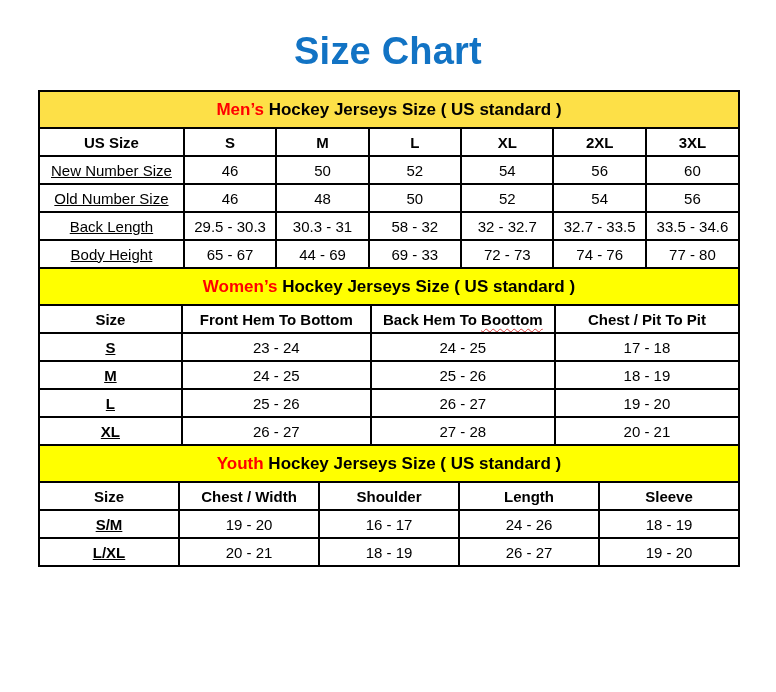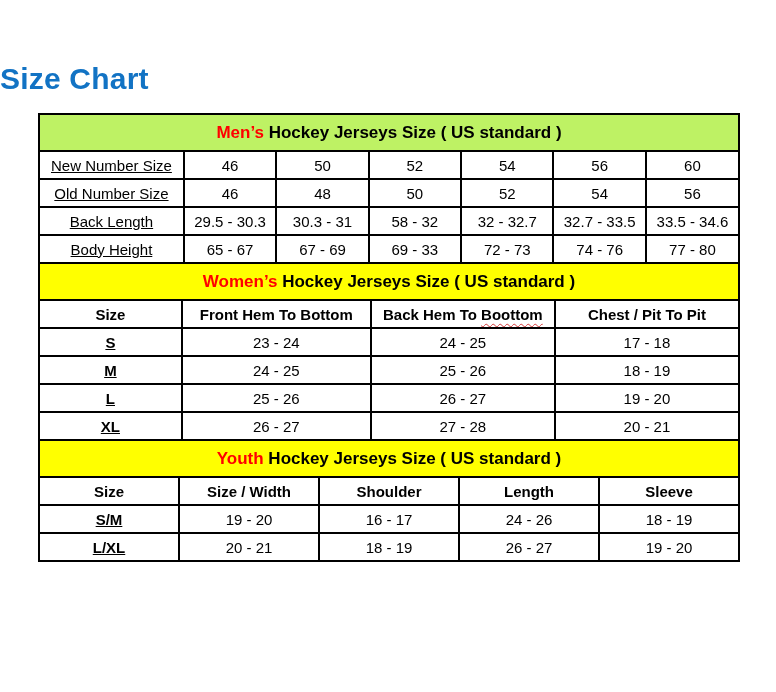--- a/index.html
+++ b/index.html
@@ -11,23 +11,24 @@
   }
   .page {
     width: 776px;
     height: 692px;
     background: #ffffff;
     overflow: hidden;
     position: relative;
   }
   .title {
     margin: 0;
-    padding-top: 62px;
+    padding-top: 30px;
     padding-bottom: 17px;
-    font-size: 30px;
+    text-align: center;
+    font-size: 38px;
     font-weight: 700;
     letter-spacing: 0.2px;
   }
   .tables-wrap {
     width: 702px;
     margin-left: 38px;
   }
   table {
     width: 100%;
     border-collapse: collapse;
@@ -75,21 +76,30 @@
           <col style="width: 20.7%;">
           <col style="width: 13.2%;">
           <col style="width: 13.2%;">
           <col style="width: 13.2%;">
           <col style="width: 13.2%;">
           <col style="width: 13.2%;">
           <col style="width: 13.3%;">
         </colgroup>
         <tbody>
           <tr>
-            <td class="band-cell" colspan="7" style="background: #bef264;"><span style="color: rgb(255, 0, 0);">Men’s</span><span> Hockey Jerseys Size ( US standard )</span></td>
+            <td class="band-cell" colspan="7" style="background: #fde047;"><span style="color: rgb(255, 0, 0);">Men’s</span><span> Hockey Jerseys Size ( US standard )</span></td>
+          </tr>
+          <tr>
+            <th>US Size</th>
+            <th>S</th>
+            <th>M</th>
+            <th>L</th>
+            <th>XL</th>
+            <th>2XL</th>
+            <th>3XL</th>
           </tr>
           <tr>
             <td class="row-label">New Number Size</td>
             <td>46</td>
             <td>50</td>
             <td>52</td>
             <td>54</td>
             <td>56</td>
             <td>60</td>
           </tr>
@@ -107,21 +117,21 @@
             <td>29.5 - 30.3</td>
             <td>30.3 - 31</td>
             <td>58 - 32</td>
             <td>32 - 32.7</td>
             <td>32.7 - 33.5</td>
             <td>33.5 - 34.6</td>
           </tr>
           <tr>
             <td class="row-label">Body Height</td>
             <td>65 - 67</td>
-            <td>67 - 69</td>
+            <td>44 - 69</td>
             <td>69 - 33</td>
             <td>72 - 73</td>
             <td>74 - 76</td>
             <td>77 - 80</td>
           </tr>
         </tbody>
       </table>
       <table id="womens">
         <colgroup>
           <col style="width: 20.4%;">
@@ -172,21 +182,21 @@
           <col style="width: 20%;">
           <col style="width: 20%;">
           <col style="width: 20%;">
         </colgroup>
         <tbody>
           <tr>
             <td class="band-cell" colspan="5" style="background: rgb(255, 255, 0);"><span style="color: rgb(255, 0, 0);">Youth</span><span> Hockey Jerseys Size ( US standard )</span></td>
           </tr>
           <tr>
             <th>Size</th>
-            <th>Size / Width</th>
+            <th>Chest / Width</th>
             <th>Shoulder</th>
             <th>Length</th>
             <th>Sleeve</th>
           </tr>
           <tr>
             <td class="row-label">S/M</td>
             <td>19 - 20</td>
             <td>16 - 17</td>
             <td>24 - 26</td>
             <td>18 - 19</td>

